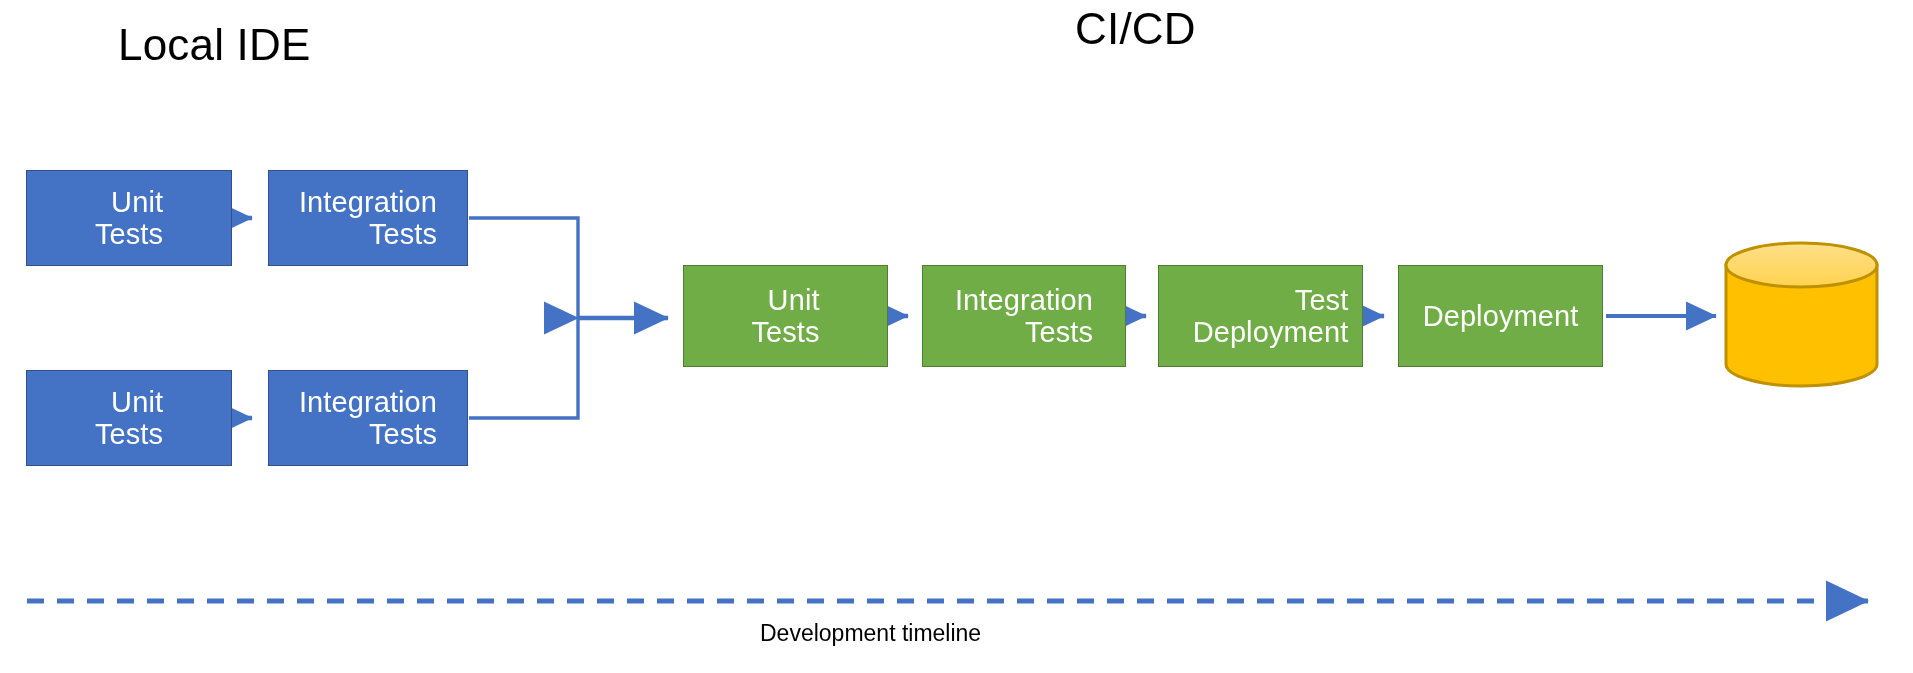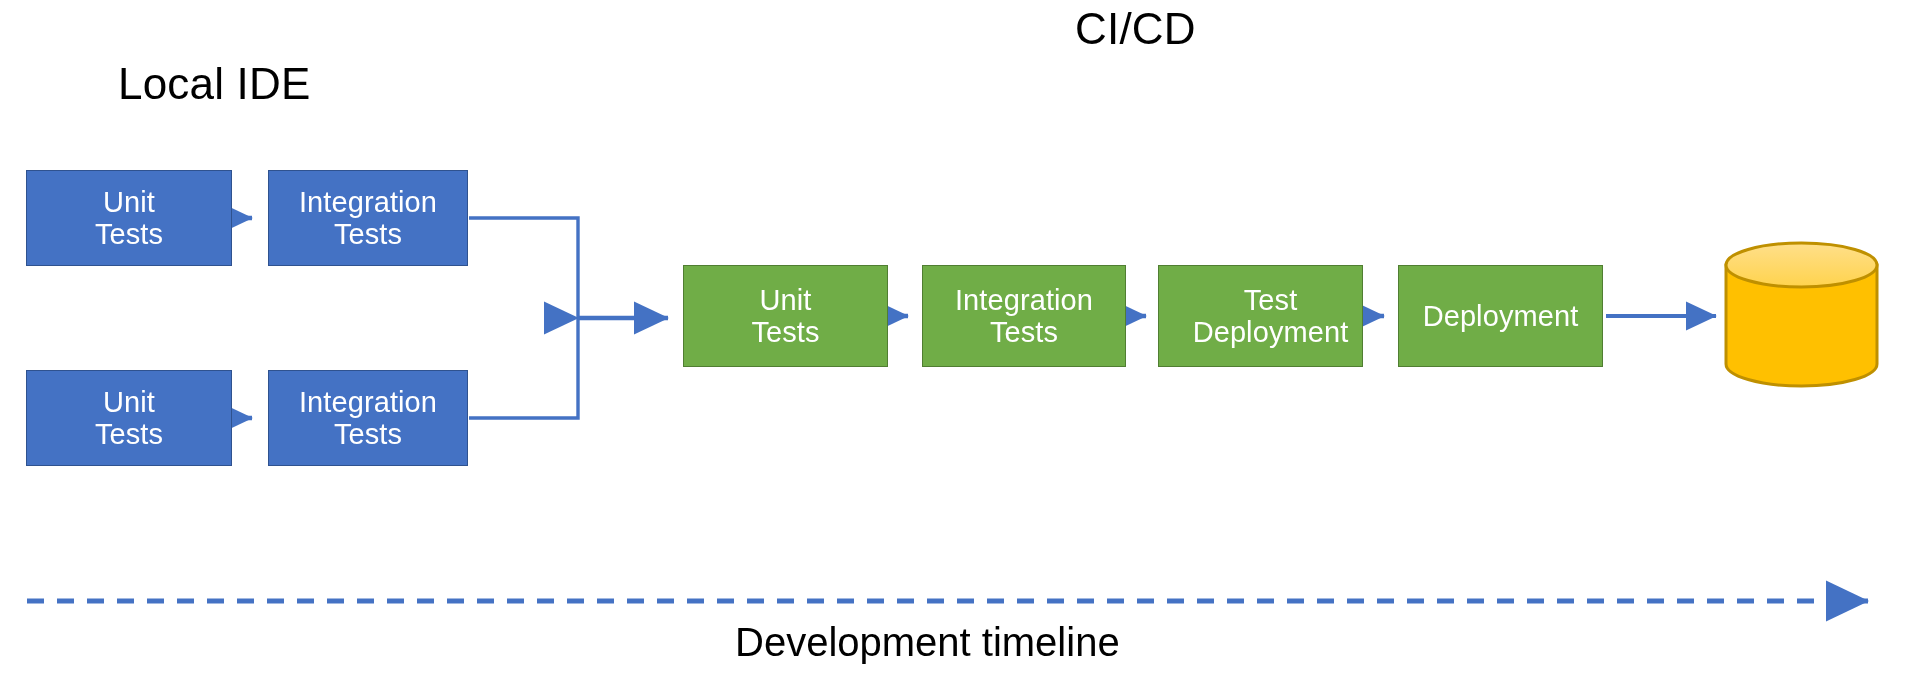--- a/index.html
+++ b/index.html
@@ -30,21 +30,21 @@
   }
   #title-local-ide { left: 118px; top: 22px; }
   #title-cicd      { left: 1076px; top: 22px; }
 
   .node {
     position: absolute;
     box-sizing: border-box;
     display: flex;
     align-items: center;
     justify-content: center;
-    text-align: center;
+    text-align: right;
     color: #ffffff;
     font-size: 28px;
     line-height: 1.12;
     white-space: pre-line;
     letter-spacing: 0.1px;
   }
   .node-blue {
     background: #4472c4;
     border: 1.6px solid #2f528f;
   }
@@ -132,27 +132,27 @@
 <div class="node node-green" id="green-integration">Integration
 Tests</div>
 <div class="node node-green" id="green-test-deploy">Test
 Deployment</div>
 <div class="node node-green" id="green-deploy">Deployment</div>
 
 <div id="timeline-label-inner">Development timeline</div>
 
 <style>
 
-#title-local-ide { left: 118px; top: 20px; font-size: 44px; margin-top: 39px; }
+#title-local-ide { left: 118px; top: 20px; font-size: 44px; }
 #title-cicd      { left: 1075px; top: 4px; font-size: 44px; }
 
 #blue-unit-1        { left: 26px;  top: 170px; width: 206px; height: 96px; font-size: 29px; }
 #blue-integration-1 { left: 268px; top: 170px; width: 200px; height: 96px; font-size: 29px; }
 #blue-unit-2        { left: 26px;  top: 370px; width: 206px; height: 96px; font-size: 29px; }
 #blue-integration-2 { left: 268px; top: 370px; width: 200px; height: 96px; font-size: 29px; }
 
 #green-unit        { left: 683px;  top: 265px; width: 205px; height: 102px; font-size: 29px; }
 #green-integration { left: 922px;  top: 265px; width: 204px; height: 102px; font-size: 29px; }
 #green-test-deploy { left: 1158px; top: 265px; width: 205px; height: 102px; font-size: 29px; padding-left: 20px; }
 #green-deploy      { left: 1398px; top: 265px; width: 205px; height: 102px; font-size: 29px; }
 
-#timeline-label-inner { left: 735px; top: 620px; font-size: 40px; }
+#timeline-label-inner { left: 760px; top: 620px; font-size: 23px; }
 </style>
 
 </body></html>

